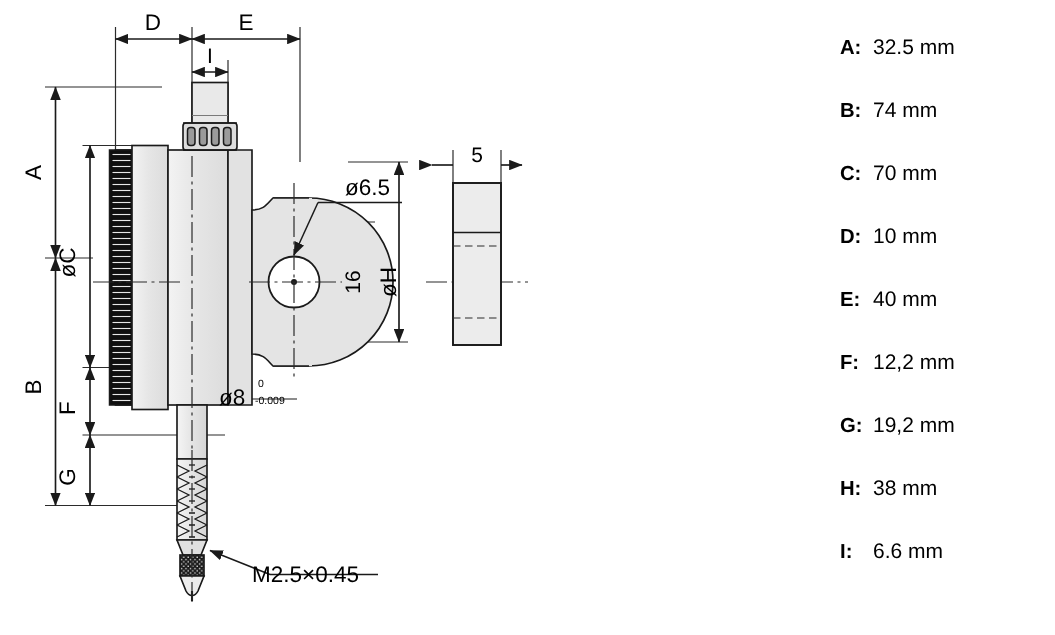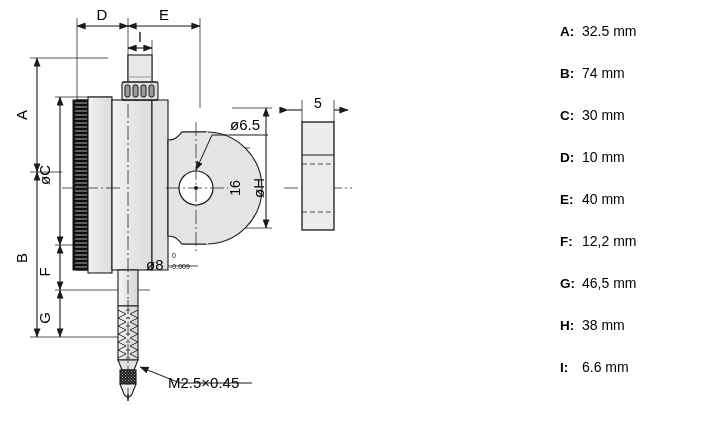--- a/index.html
+++ b/index.html
@@ -301,37 +301,37 @@
     <div class="legend-row" style="top:22px">
       <span class="legend-key">A:</span>
       <span class="legend-val">32.5 mm</span>
     </div>
     <div class="legend-row" style="top:64px">
       <span class="legend-key">B:</span>
       <span class="legend-val">74 mm</span>
     </div>
     <div class="legend-row" style="top:106px">
       <span class="legend-key">C:</span>
-      <span class="legend-val">30 mm</span>
+      <span class="legend-val">70 mm</span>
     </div>
     <div class="legend-row" style="top:148px">
       <span class="legend-key">D:</span>
       <span class="legend-val">10 mm</span>
     </div>
     <div class="legend-row" style="top:190px">
       <span class="legend-key">E:</span>
       <span class="legend-val">40 mm</span>
     </div>
     <div class="legend-row" style="top:232px">
       <span class="legend-key">F:</span>
       <span class="legend-val">12,2 mm</span>
     </div>
     <div class="legend-row" style="top:274px">
       <span class="legend-key">G:</span>
-      <span class="legend-val">46,5 mm</span>
+      <span class="legend-val">19,2 mm</span>
     </div>
     <div class="legend-row" style="top:316px">
       <span class="legend-key">H:</span>
       <span class="legend-val">38 mm</span>
     </div>
     <div class="legend-row" style="top:358px">
       <span class="legend-key">I:</span>
       <span class="legend-val">6.6 mm</span>
     </div>
   </div>

